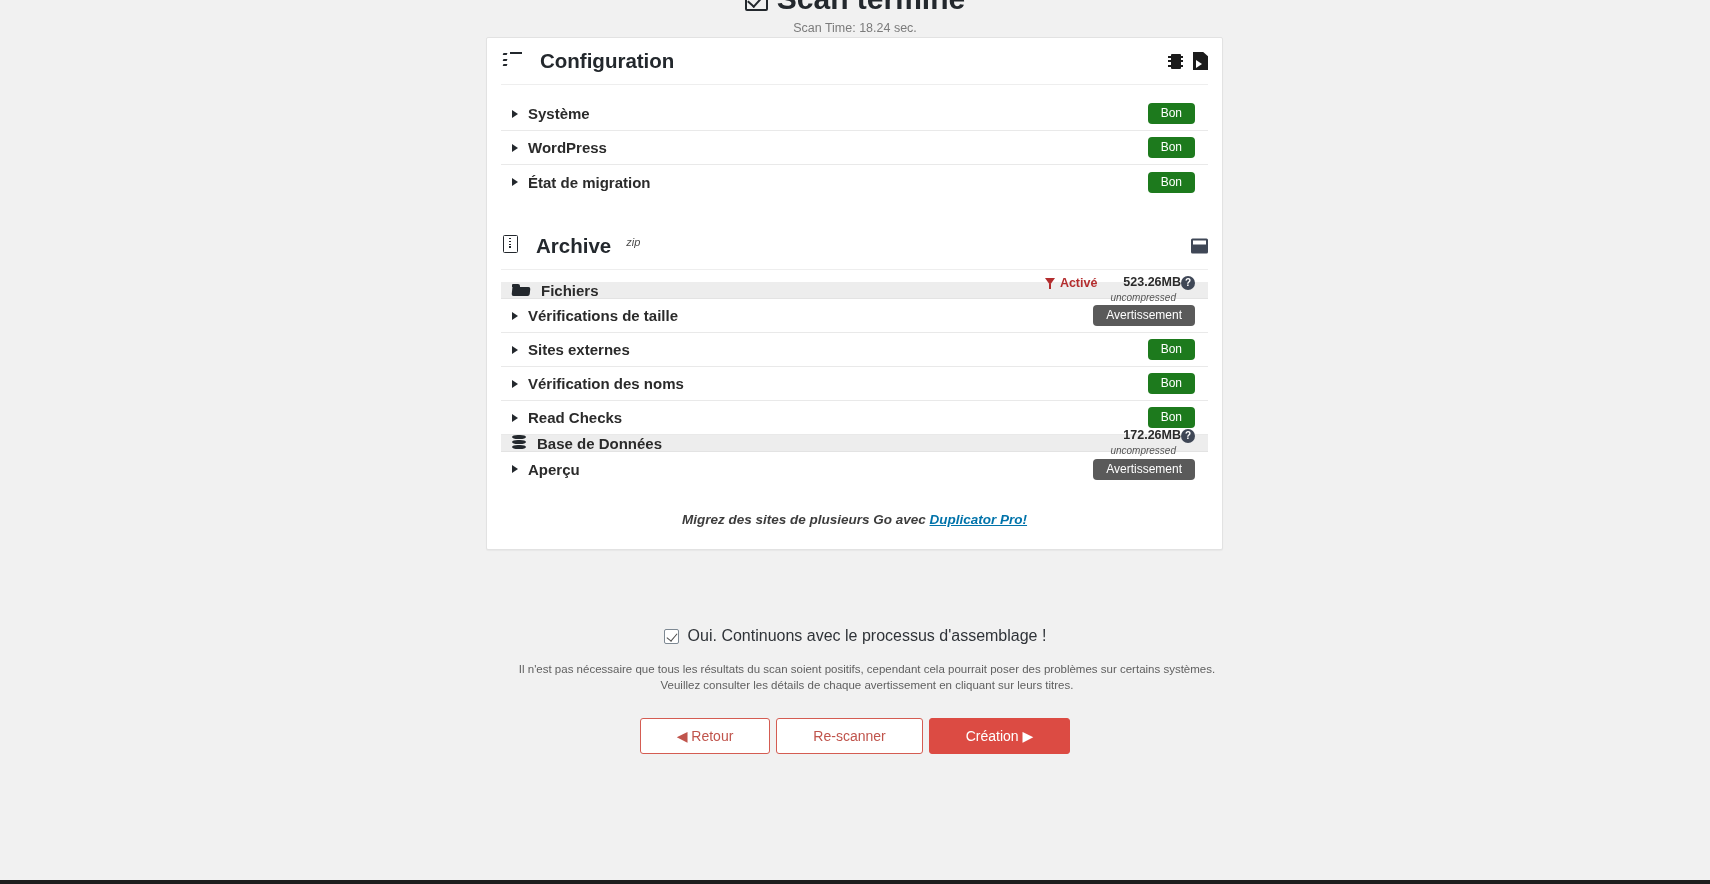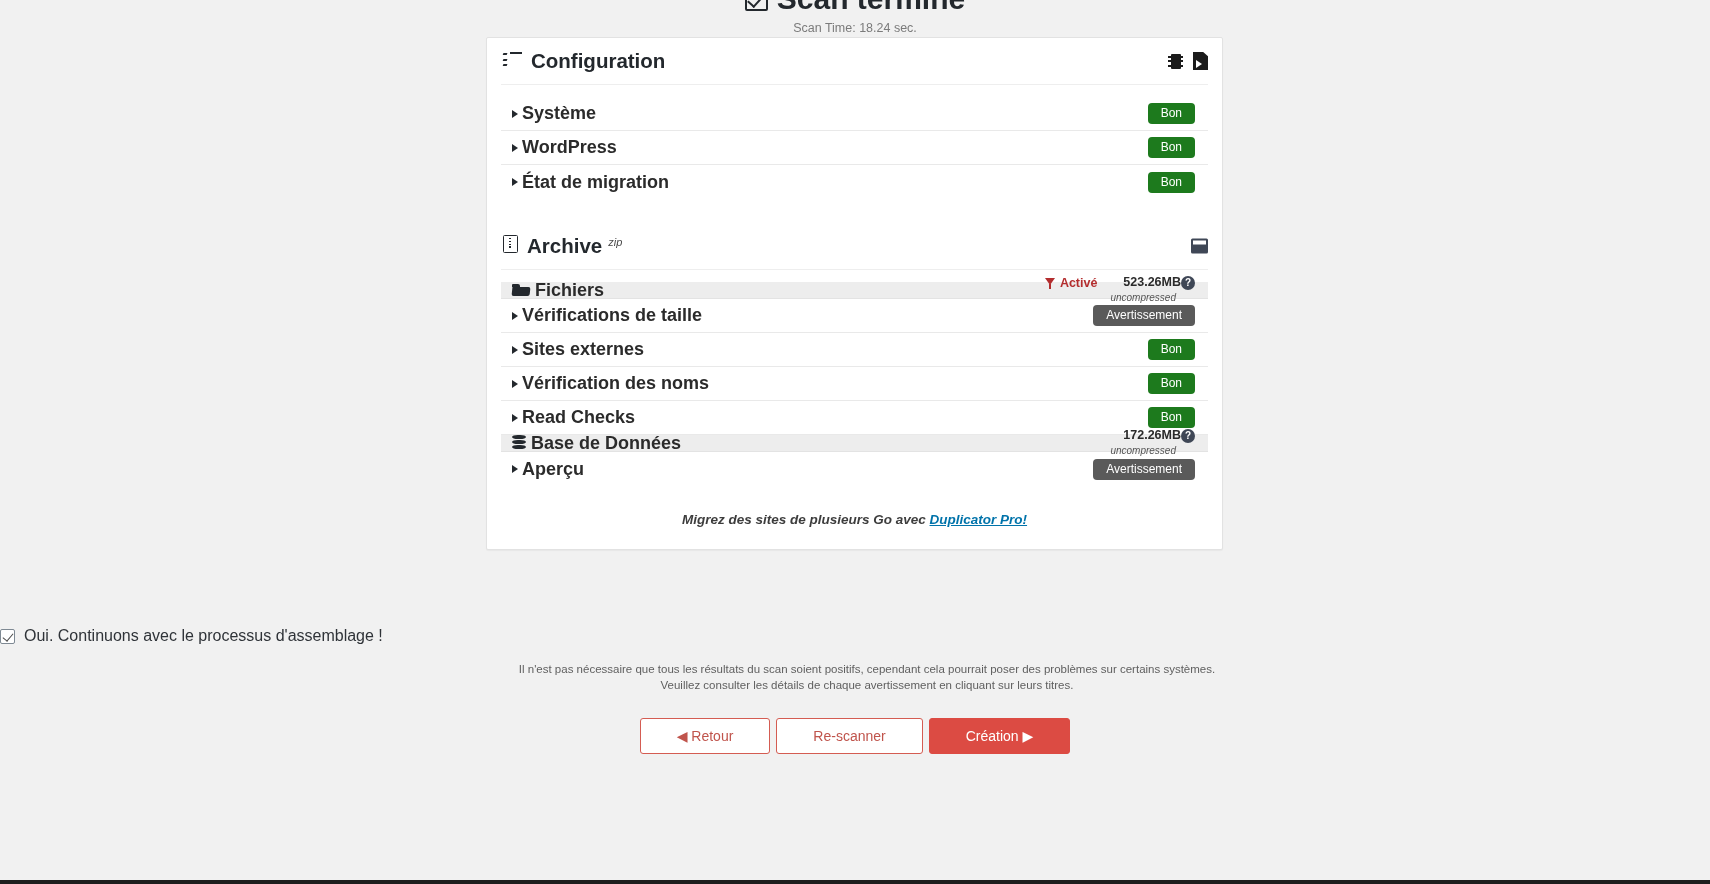--- a/index.html
+++ b/index.html
@@ -84,21 +84,21 @@
     padding: 0 2px;
     position: relative;
   }
   .panel-title h2 {
     margin: 0;
     font-size: 20.5px;
     font-weight: bold;
     color: #23282d;
     display: flex;
     align-items: baseline;
-    gap: 9px;
+    gap: 18px;
   }
   .panel-title .sup {
     font-size: 11px;
     font-weight: normal;
     font-style: italic;
     color: #4a4a4a;
     position: relative;
     top: -7px;
     margin-left: -3px;
   }
@@ -239,22 +239,22 @@
   }
   .row:last-child { border-bottom: none; }
   .row.section {
     background: #ededed;
     height: 17px;
     border-bottom: 1px solid #e3e3e3;
   }
   .row-label {
     display: flex;
     align-items: center;
-    gap: 5px;
-    font-size: 18px;
+    gap: 11px;
+    font-size: 15px;
     font-weight: bold;
     color: #2b2b2b;
     cursor: pointer;
   }
   .caret {
     width: 0; height: 0;
     border-top: 4.5px solid transparent;
     border-bottom: 4.5px solid transparent;
     border-left: 6px solid #23282d;
     flex: none;
@@ -318,21 +318,21 @@
   .alert-q {
     font-size: 15.5px;
     color: #2f3338;
   }
   .confirm-line {
     margin-top: 12px;
     font-size: 16px;
     color: #2f3338;
     display: flex;
     align-items: center;
-    justify-content: flex-start;
+    justify-content: center;
     gap: 9px;
   }
   .checkbox {
     width: 15px; height: 15px;
     border: 1px solid #7e8993;
     background: #fff;
     border-radius: 2px;
     position: relative;
     display: inline-block;
     flex: none;

